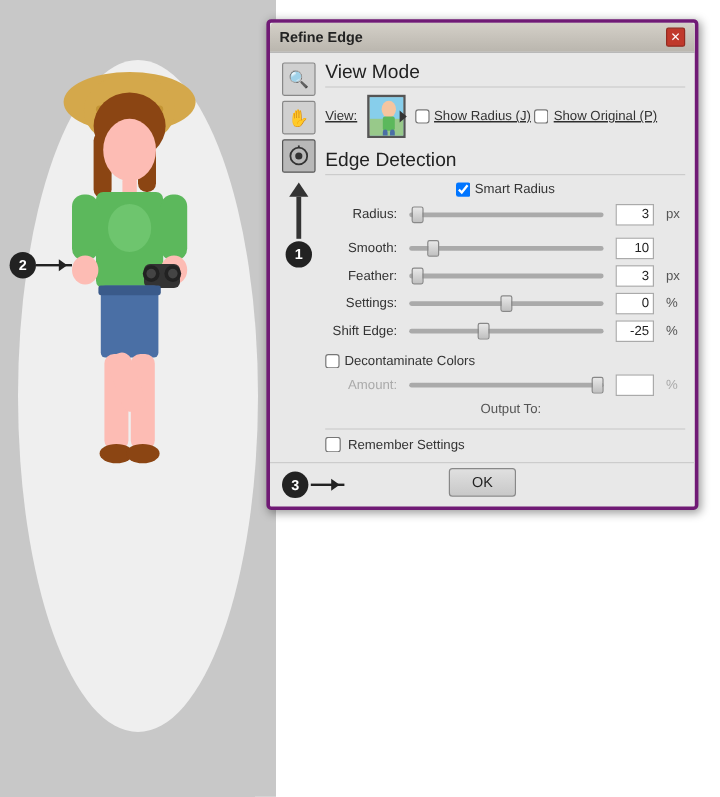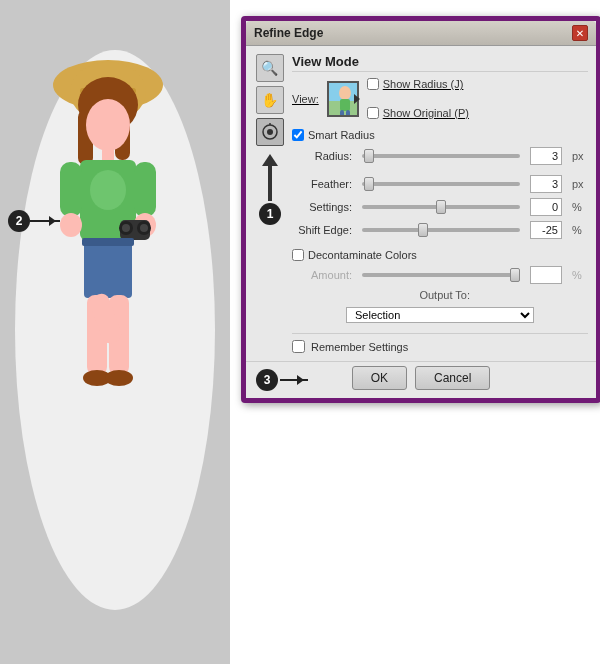--- a/index.html
+++ b/index.html
@@ -8,25 +8,25 @@
       height: 664px;
       overflow: hidden;
       position: relative;
       font-family: Arial, sans-serif;
       font-size: 12px;
     }
 
     
     .dialog {
       position: absolute;
-      left: 241px;
+      left: 222px;
       top: 16px;
       width: 360px;
       background: #e8e8e8;
-      border: 5px solid #701a75;
+      border: 3px solid #701a75;
       border-radius: 4px;
       box-shadow: 2px 2px 8px rgba(0,0,0,0.4);
       z-index: 20;
     }
 
     .dialog-titlebar {
       background: linear-gradient(to bottom, #d4d0c8, #bab6ae);
       padding: 4px 8px;
       display: flex;
       align-items: center;
@@ -114,22 +114,22 @@
     .main-content {
       flex: 1;
     }
 
     
     .section {
       margin-bottom: 10px;
     }
 
     .section-title {
-      font-size: 13px;
-      font-weight: bold;
+      font-size: 16px;
+      font-weight: normal;
       color: #222;
       margin-bottom: 6px;
       padding-bottom: 2px;
       border-bottom: 1px solid #ccc;
     }
 
     
     .view-mode-row {
       display: flex;
       align-items: center;
@@ -160,22 +160,22 @@
       transform: translateY(-50%);
       width: 0;
       height: 0;
       border-top: 5px solid transparent;
       border-bottom: 5px solid transparent;
       border-left: 6px solid #333;
     }
 
     .view-options {
       display: flex;
-      flex-direction: column;
-      gap: 17px;
+      flex-direction: row;
+      gap: 3px;
     }
 
     .checkbox-row {
       display: flex;
       align-items: center;
       gap: 4px;
       font-size: 11px;
       color: #333;
     }
 
@@ -325,20 +325,21 @@
       align-items: center;
       gap: 2px;
     }
 
     
     .smart-radius-row {
       display: flex;
       align-items: center;
       gap: 4px;
       margin-bottom: 6px;
+      justify-content: center;
     }
 
     
     .photo-bg {
       position: absolute;
       left: 0; top: 0;
       width: 230px;
       height: 664px;
       background: #c8c8c8;
       overflow: hidden;
@@ -505,38 +506,47 @@
             </label>
             <label class="checkbox-row">
               <input type="checkbox" style="">
               <span>Show Original (P)</span>
             </label>
           </div>
         </div>
       </div>
 
       <div class="section">
+        <div class="section-title">Edge Detection</div>
         <div class="smart-radius-row">
           <label class="checkbox-row">
             <input type="checkbox" checked="" style="">
             <span>Smart Radius</span>
           </label>
         </div>
         <div class="slider-row">
           <span class="slider-label">Radius:</span>
           <div class="slider-container">
             <input type="range" min="0" max="250" value="3" style="">
           </div>
           <input type="text" class="value-box" value="3" style="">
           <span class="unit-label">px</span>
         </div>
       </div>
 
       <div class="section">
 
+        <div class="slider-row">
+          <span class="slider-label">Smooth:</span>
+          <div class="slider-container">
+            <input type="range" min="0" max="100" value="10" style="">
+          </div>
+          <input type="text" class="value-box" value="10" style="">
+          <span class="unit-label"></span>
+        </div>
 
         <div class="slider-row">
           <span class="slider-label">Feather:</span>
           <div class="slider-container">
             <input type="range" min="0" max="250" value="3" style="">
           </div>
           <input type="text" class="value-box" value="3" style="">
           <span class="unit-label">px</span>
         </div>
 
@@ -572,27 +582,20 @@
           <span class="slider-label disabled-text">Amount:</span>
           <div class="slider-container">
             <input type="range" min="0" max="100" value="100" disabled="" style="">
           </div>
           <input type="text" class="value-box" disabled="" style="">
           <span class="unit-label disabled-text">%</span>
         </div>
 
         <div class="output-row">
           <span class="output-label">Output To:</span>
-          <select class="output-select">
-            <option>Selection</option>
-            <option>New Layer</option>
-            <option>New Layer with Layer Mask</option>
-            <option>New Document</option>
-            <option>New Document with Layer Mask</option>
-          </select>
         </div>
       </div>
 
       <div class="remember-row">
         <label style="display:flex;align-items:center;gap:6px;cursor:pointer;">
           <input type="checkbox" style="">
           <span>Remember Settings</span>
         </label>
       </div>
 
@@ -601,15 +604,14 @@
 
   <div class="buttons-row">
 
     <div class="ann3">
       <div style="width:22px;height:22px;border-radius:50%;background:#222;color:#fff;display:flex;align-items:center;justify-content:center;font-size:12px;font-weight:bold;">3</div>
       <div style="width:28px;height:2px;background:#222;position:relative;">
         <div style="position:absolute;right:-1px;top:-4px;border:5px solid transparent;border-left:7px solid #222;"></div>
       </div>
     </div>
     <button class="btn btn-ok">OK</button>
-    <button class="btn btn-cancel">Cancel</button>
   </div>
 </div>
 
 </body></html>

